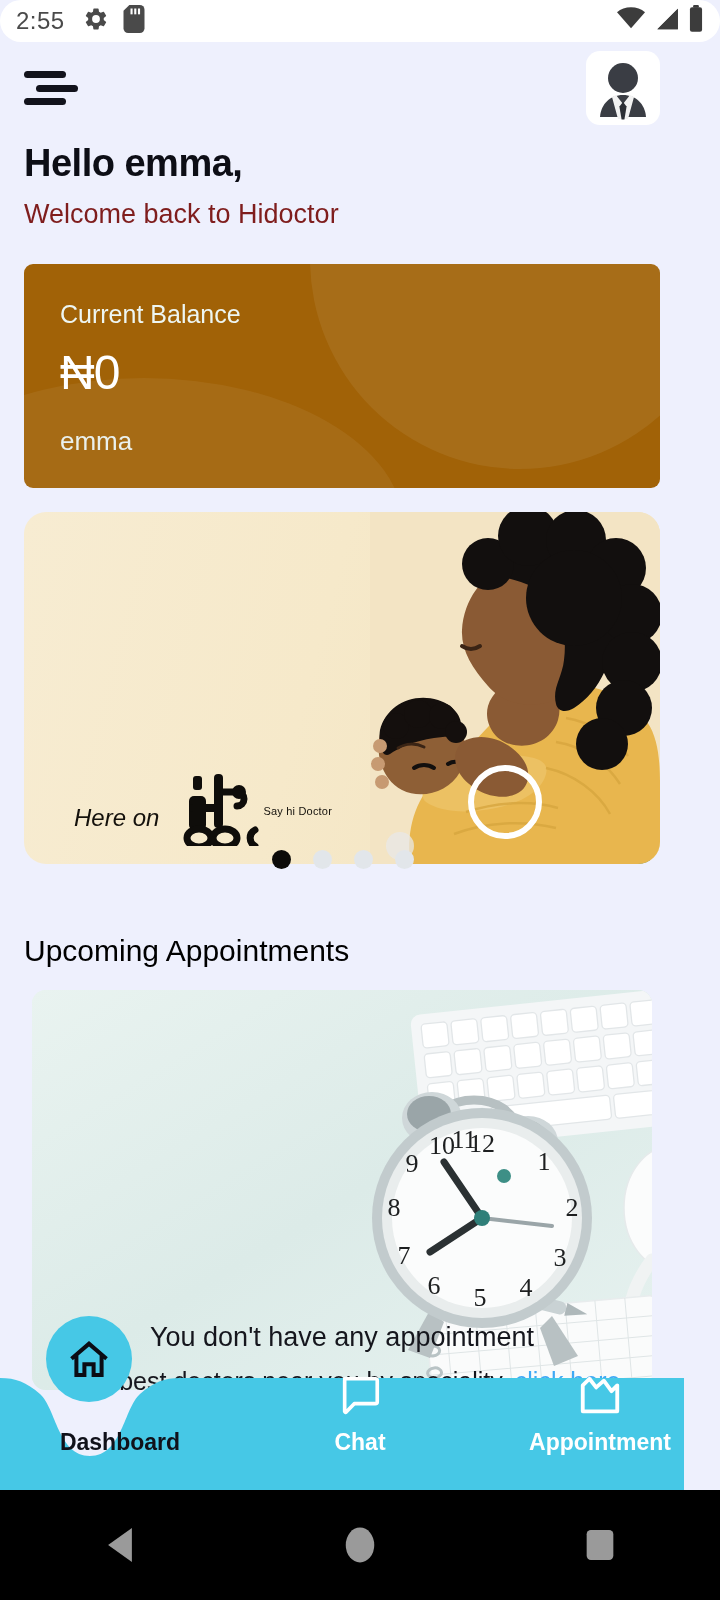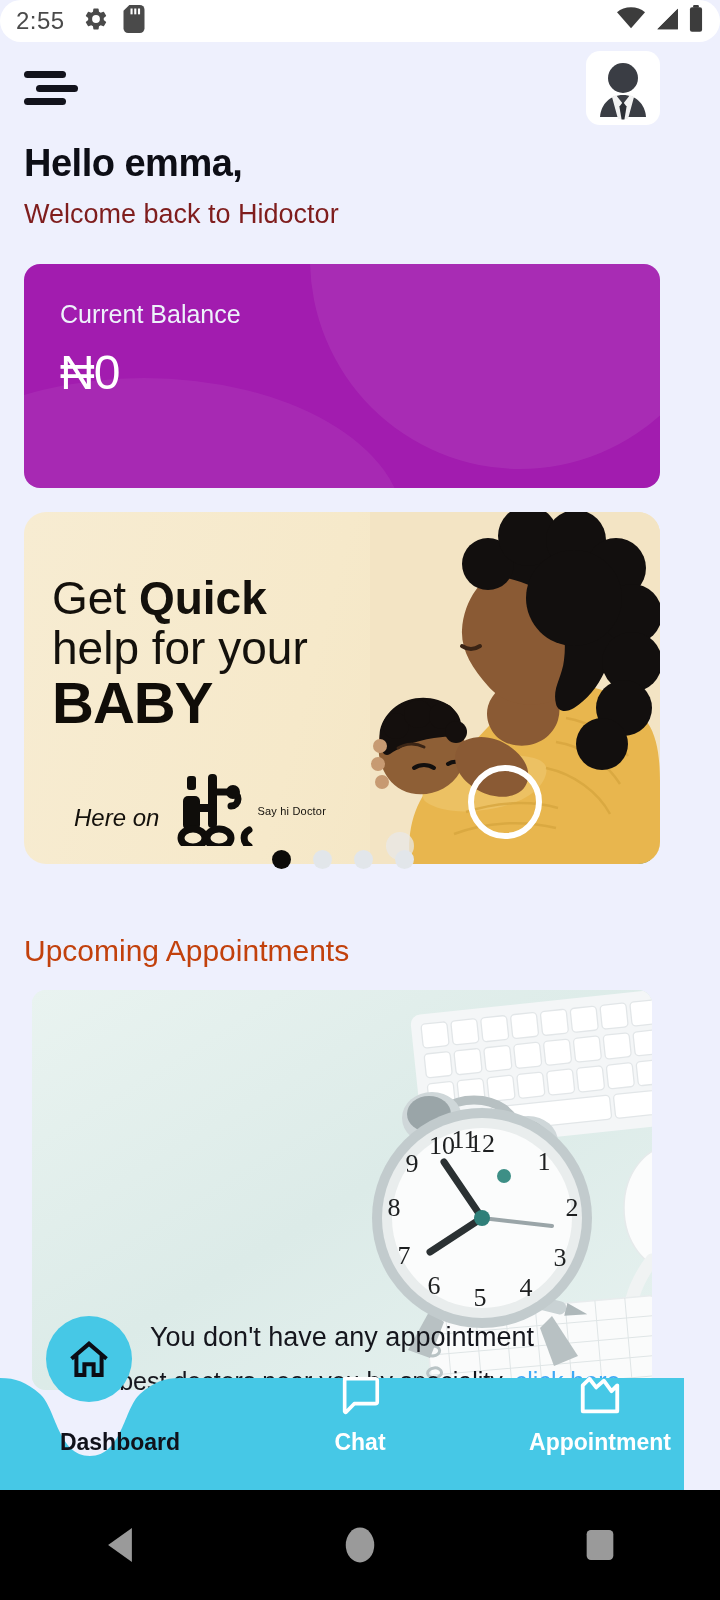--- a/index.html
+++ b/index.html
@@ -43,22 +43,22 @@
     background:#ffffff; display:flex; align-items:flex-end; justify-content:center;
     overflow:hidden;
   }
 
   .greet{ padding:8px 24px 0 24px; }
   .greet h1{ font-size:38px; font-weight:bold; color:#0d0e16; letter-spacing:-.5px; }
   .greet p{ font-size:27px; color:#7f1d1d; margin-top:14px; font-weight:400; }
 
   
   .balance-card{
-    margin:34px 24px 0 24px; height:224px; border-radius:16px;
-    background:#a21caf; position:relative; overflow:hidden;
+    margin:34px 24px 0 24px; height:224px; border-radius:9px;
+    background:#a16207; position:relative; overflow:hidden;
     padding:36px 36px;
   }
   .balance-card .wave1{
     position:absolute; width:420px; height:420px; border-radius:50%;
     background:rgba(255,255,255,.07); right:-70px; top:-215px;
   }
   .balance-card .wave2{
     position:absolute; width:520px; height:300px; border-radius:50%;
     background:rgba(255,255,255,.06); left:-140px; bottom:-190px;
   }
@@ -71,34 +71,34 @@
   .promo{
     margin:24px 24px 0 24px; height:352px; border-radius:22px; overflow:hidden;
     position:relative; background:linear-gradient(105deg,#f7ecd2 0%,#f6e9ca 45%,#f2e2bd 100%);
   }
   .promo-text{ position:absolute; left:28px; top:62px; z-index:3; }
   .pt-l1{ font-size:46px; color:#14110c; font-weight:400; line-height:1.08; }
   .pt-l1 b{ font-weight:700; }
   .pt-l2{ font-size:46px; color:#14110c; font-weight:400; line-height:1.08; }
   .pt-l3{ font-size:58px; color:#100d08; font-weight:800; line-height:1.05; letter-spacing:-1px; }
   .promo-foot{ position:absolute; left:50px; top:262px; z-index:3;
-    display:flex; align-items:flex-end; gap:12px; }
+    display:flex; align-items:flex-end; gap:18px; }
   .here-on{ font-size:24px; font-style:italic; color:#14110c; padding-bottom:14px;}
   .logo-wrap{ display:flex; flex-direction:row; align-items:center; }
   .logo-cap{ font-size:11px; color:#14110c; margin-top:1px; letter-spacing:.2px;}
 
   
   .illus{ position:absolute; right:0; top:0; width:290px; height:352px; z-index:2; overflow:hidden;}
 
   .dots{ position:absolute; left:272px; top:808px; display:flex; gap:22px; z-index:6; }
   .dot{ width:19px; height:19px; border-radius:50%; background:#e2e6ea; }
   .dot.active{ background:#0c0b09; }
 
   
-  .sec-title{ font-size:30px; color:#c2410c; margin:70px 0 0 24px; font-weight:500; }
+  .sec-title{ font-size:30px; color:#000000; margin:70px 0 0 24px; font-weight:500; }
   .appt-card{
     margin:22px 32px 0 32px; height:400px; border-radius:14px; overflow:hidden;
     position:relative; background:linear-gradient(135deg,#e8f2ef 0%,#dfeeeb 40%,#e9f3f1 100%);
   }
   .appt-empty{
     position:absolute; left:0; right:0; top:332px; text-align:center; z-index:5;
   }
   .appt-empty .l1{ font-size:27px; color:#15161d; }
   .appt-empty .l2{ font-size:25px; color:#15161d; margin-top:14px; }
   .appt-empty .l2 a{ color:#3fa9f5; text-decoration:none; }
@@ -197,20 +197,21 @@
   <div class="greet">
     <h1>Hello emma,</h1>
     <p>Welcome back to Hidoctor</p>
   </div>
 
   <div class="balance-card">
     <div class="wave1"></div>
     <div class="wave2"></div>
     <div class="bal-label">Current Balance</div>
     <div class="bal-amount">₦0</div>
+    <div class="bal-user">emma</div>
   </div>
 
   <div class="promo">
     <div class="illus">
       <svg width="290" height="352" viewBox="0 0 290 352">
         <defs>
           <clipPath id="pclip">
               <rect x="0" y="0" width="290" height="352"></rect>
             </clipPath>
         </defs>
@@ -270,25 +271,20 @@
           </g>
 
           <path d="M92 134c6 4 12 4 18 0" stroke="#3a2415" stroke-width="4" fill="none" stroke-linecap="round"></path>
 
           <circle cx="135" cy="290" r="34" fill="none" stroke="#ffffff" stroke-width="6"></circle>
           <circle cx="30" cy="334" r="14" fill="#e8e8e8" opacity=".75"></circle>
         </g>
       </svg>
     </div>
 
-    <div class="promo-text">
-      <div class="pt-l1"><span>Get </span><b>Quick</b></div>
-      <div class="pt-l2">help for your</div>
-      <div class="pt-l3">BABY</div>
-    </div>
 
     <div class="promo-foot">
       <span class="here-on">Here on</span>
       <span class="logo-wrap">
         <svg width="86" height="72" viewBox="0 0 86 72">
           <rect x="16" y="2" width="9" height="14" rx="3" fill="#0f0d0a"></rect>
           <rect x="12" y="22" width="17" height="34" rx="5" fill="#0f0d0a"></rect>
           <rect x="37" y="0" width="9" height="54" rx="4" fill="#0f0d0a"></rect>
           <rect x="12" y="30" width="34" height="8" rx="4" fill="#0f0d0a"></rect>
           <path d="M46 18h14a7 7 0 1 1 0 14" stroke="#0f0d0a" stroke-width="7" fill="none" stroke-linecap="round"></path>

